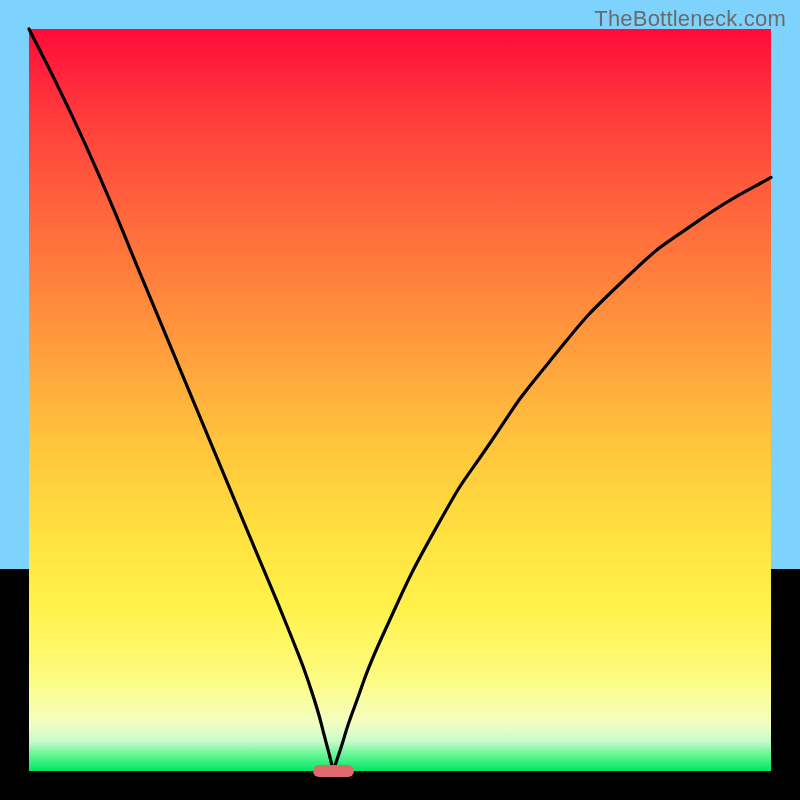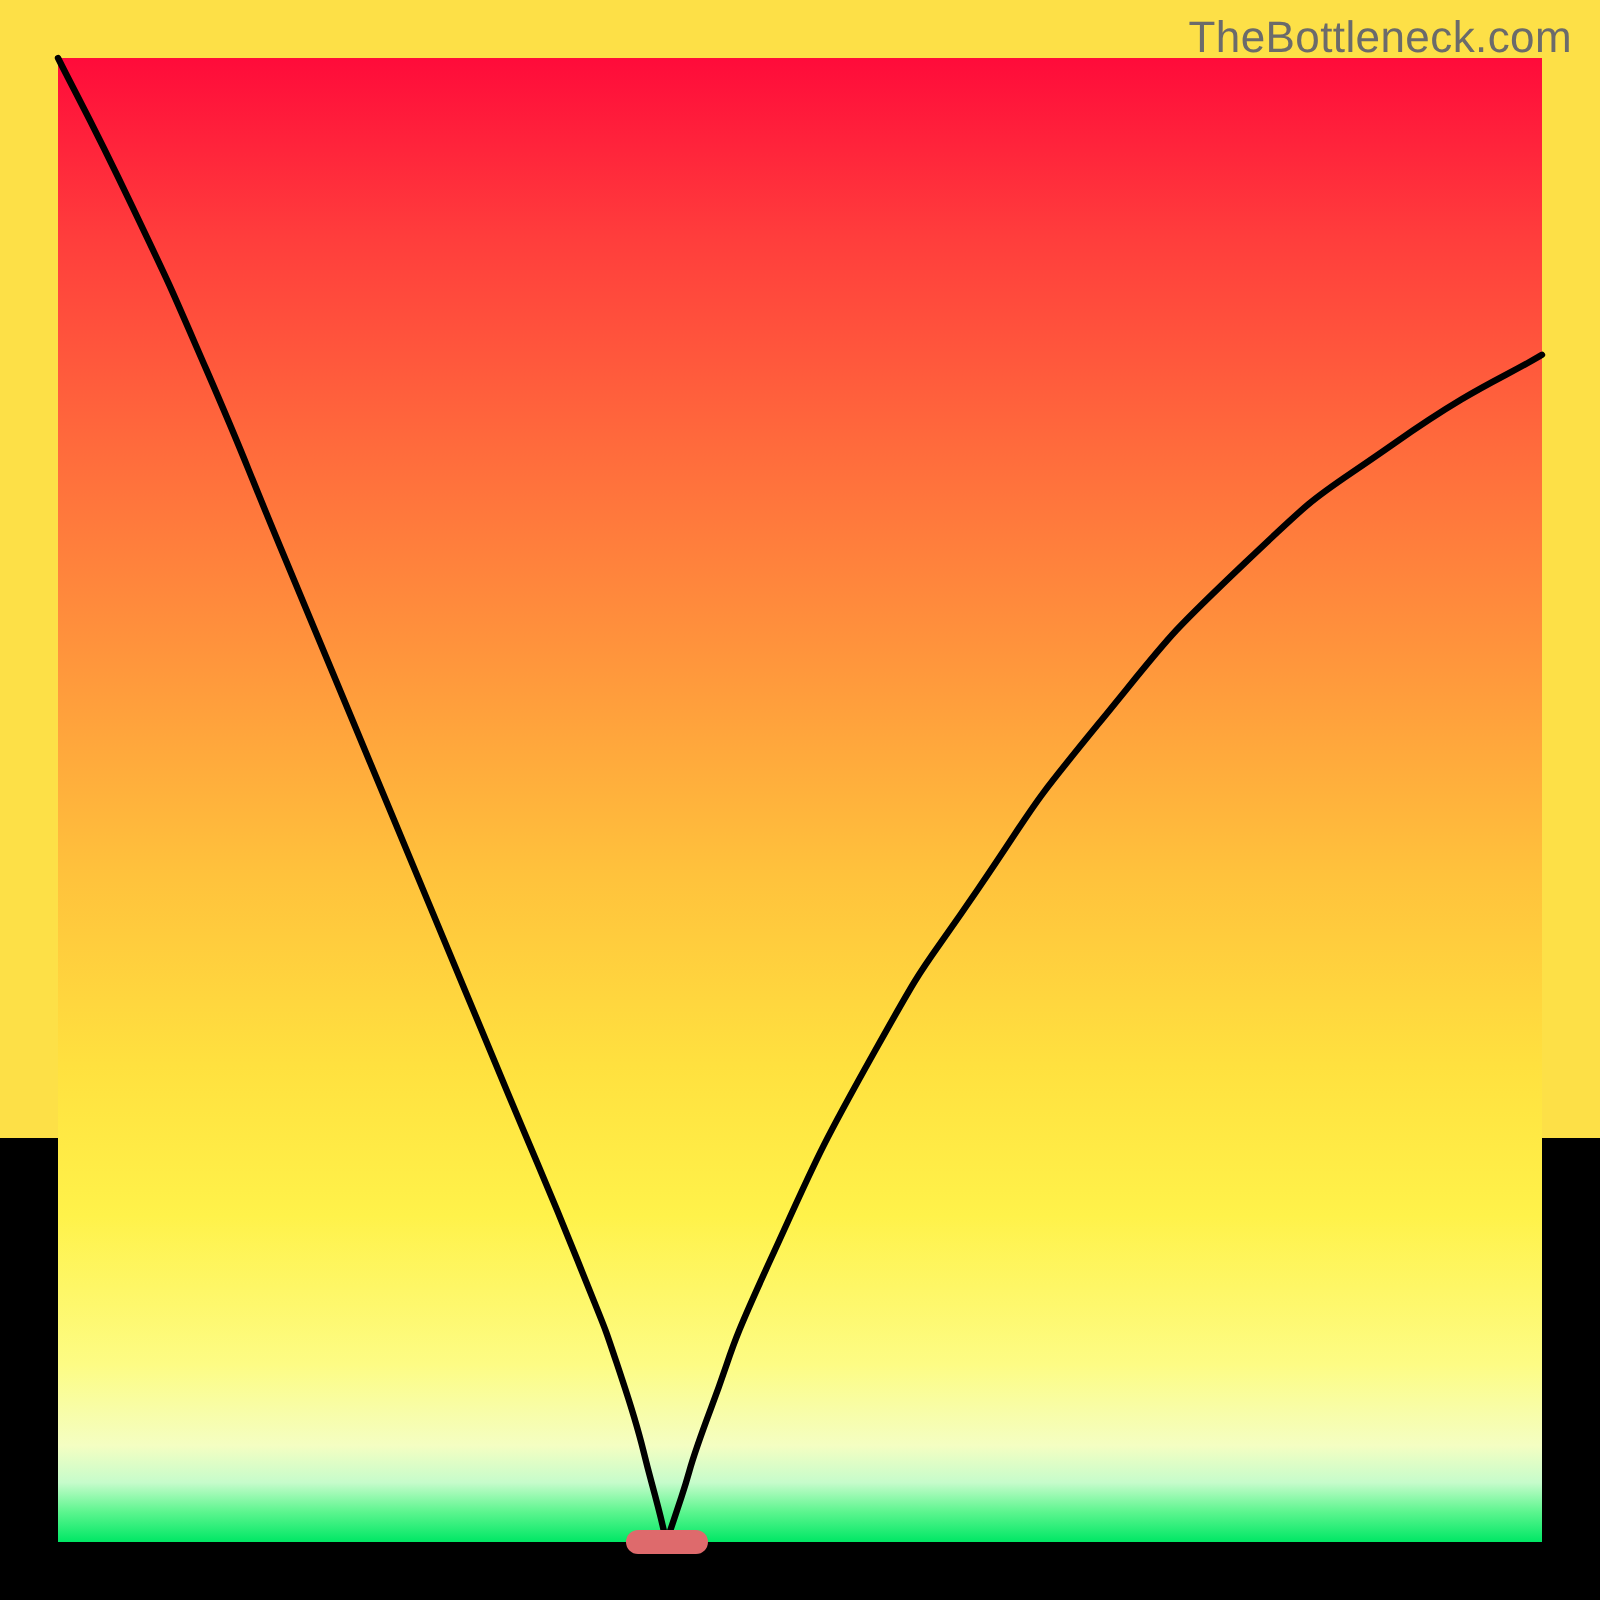--- a/index.html
+++ b/index.html
@@ -8,21 +8,21 @@
     width: 800px;
     height: 800px;
     overflow: hidden;
     background: #000;
     font-family: Arial, Helvetica, sans-serif;
   }
   .frame {
     position: relative;
     width: 800px;
     height: 569px;
-    background: #fde047;
+    background: #7dd3fc;
   }
   .plot-area {
     position: absolute;
     left: 29px;
     top: 29px;
     width: 742px;
     height: 742px;
     
     background: linear-gradient(
       to bottom,

